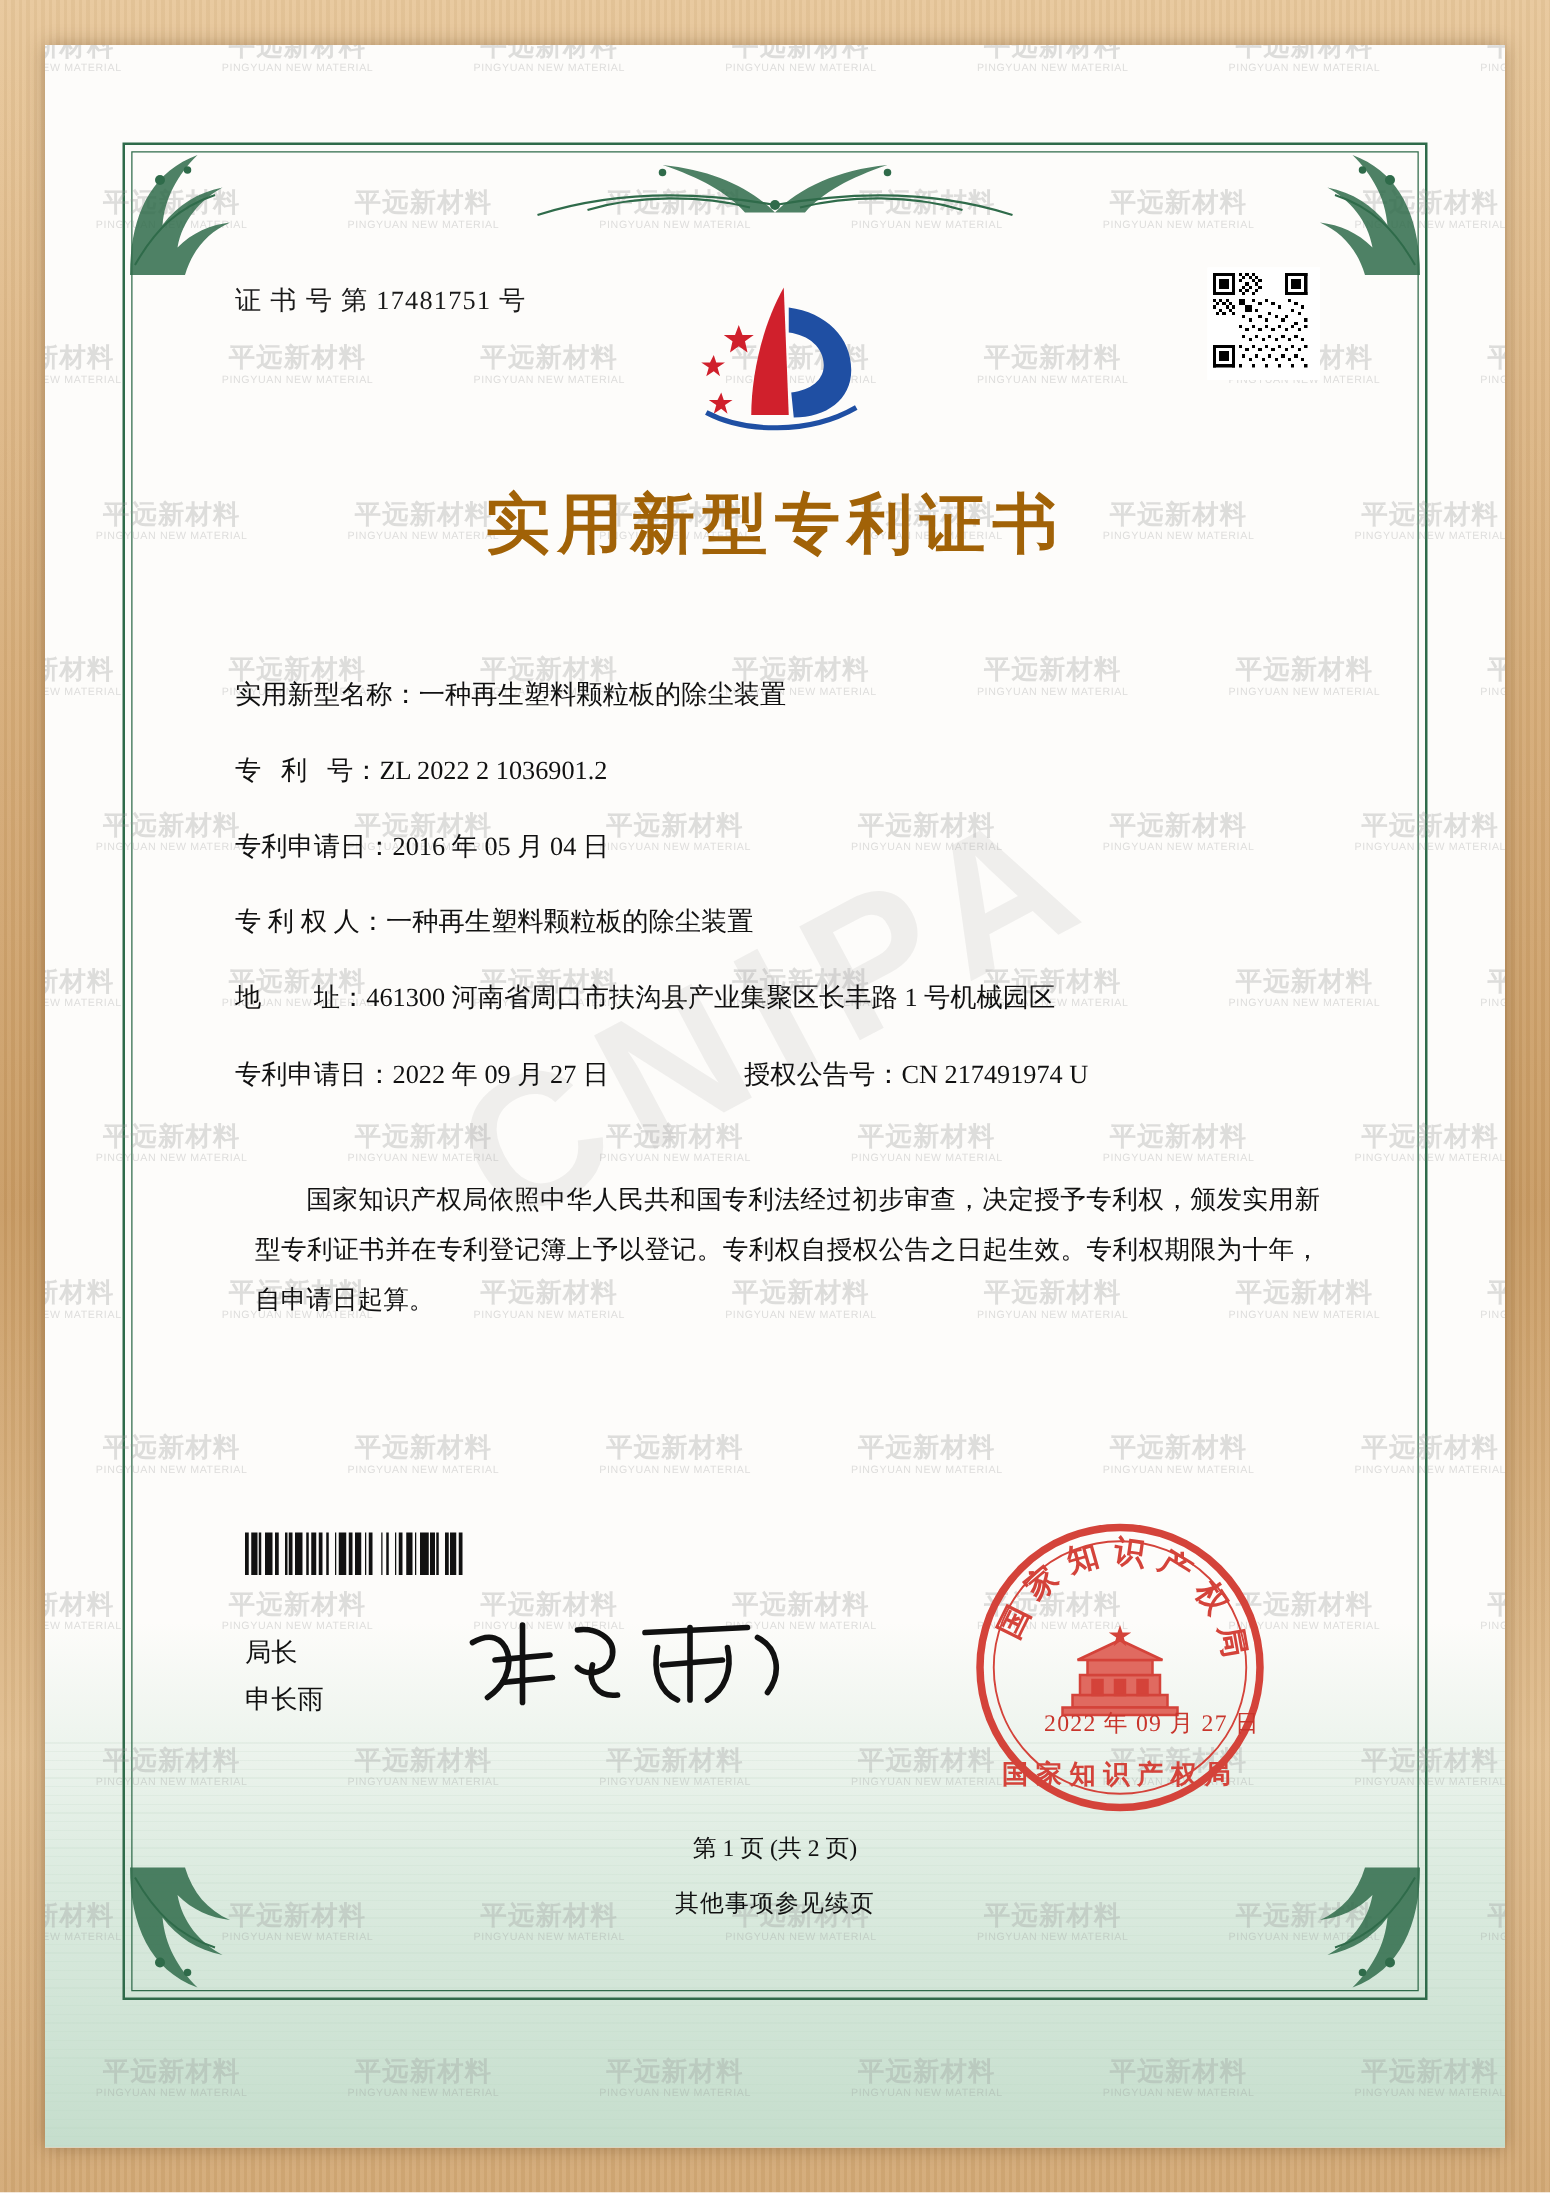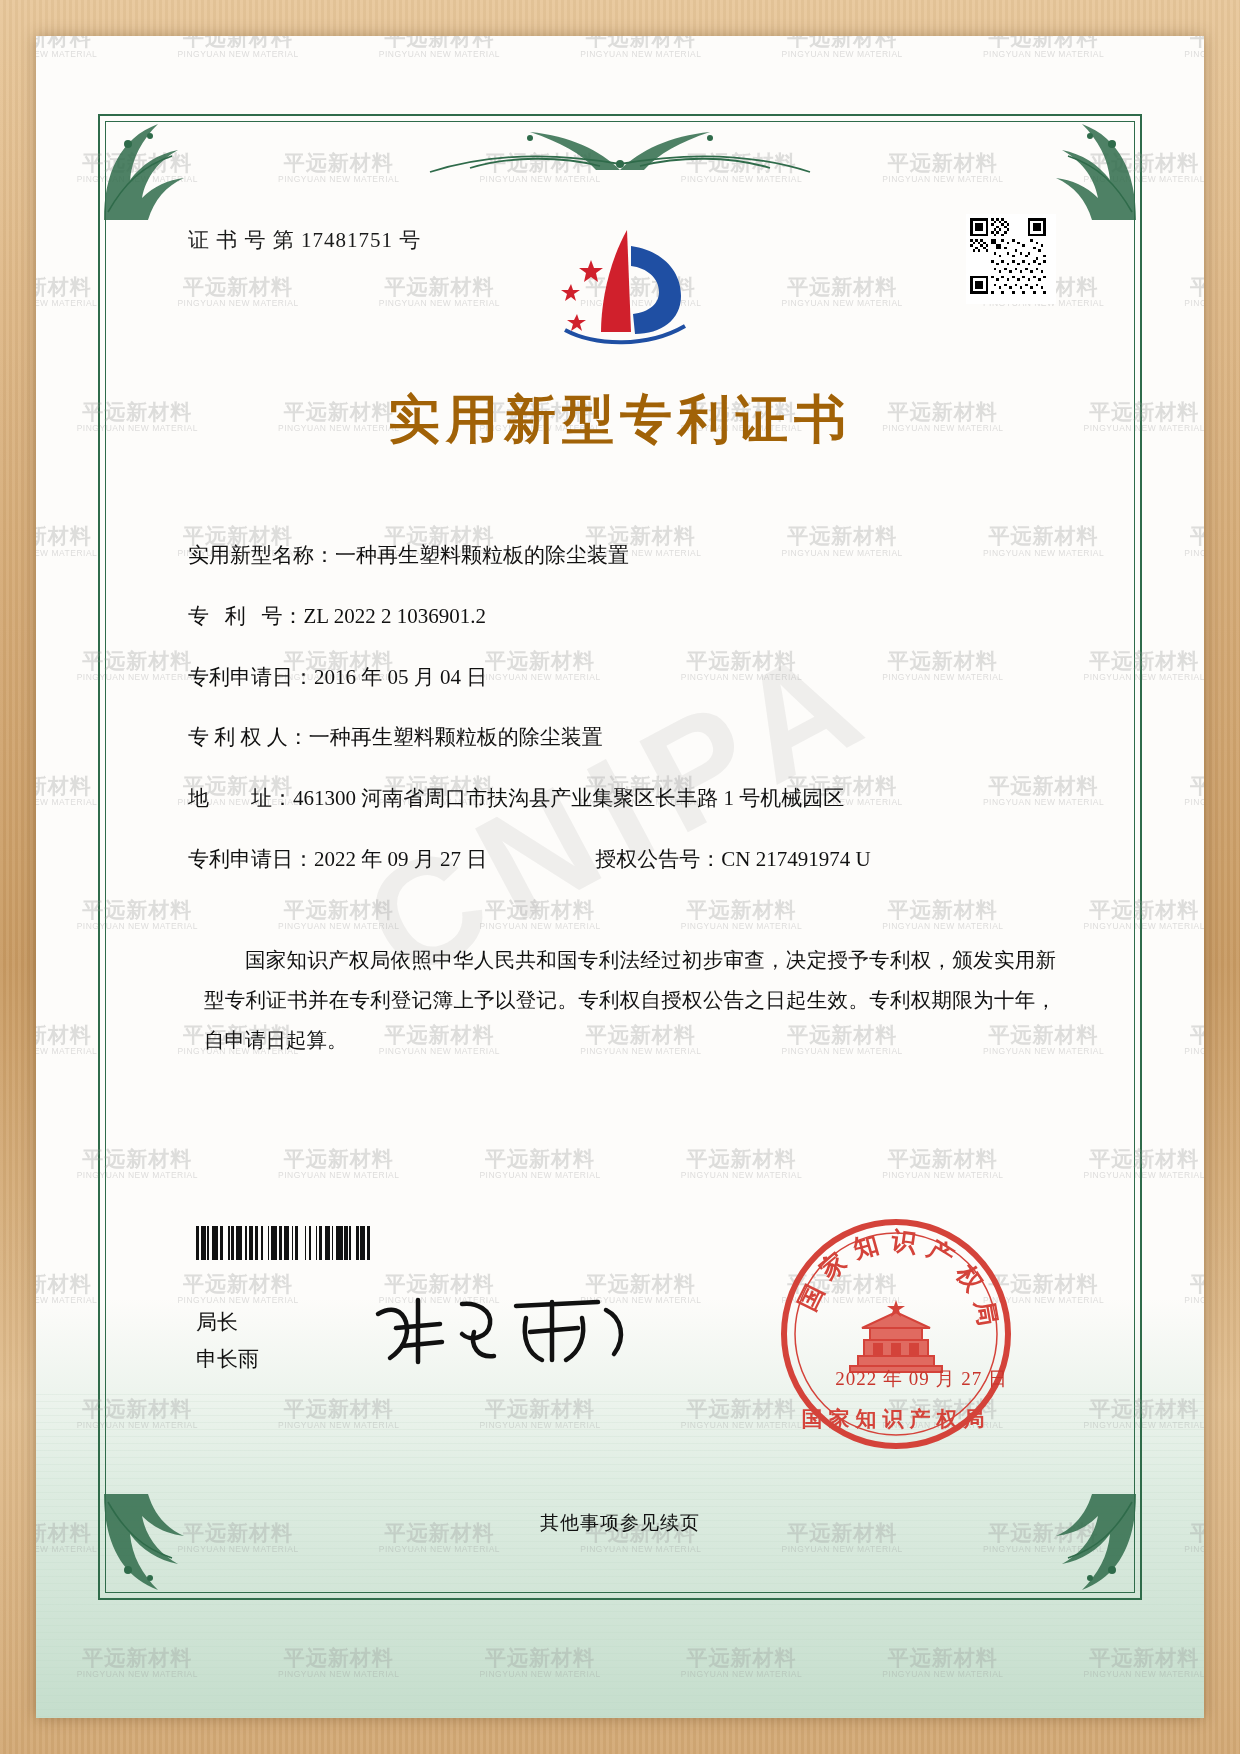--- a/index.html
+++ b/index.html
@@ -878,16 +878,17 @@
           <rect x="132" y="128" width="8" height="12" fill="#d4433a"></rect>
           <rect x="72" y="150" width="92" height="6"></rect>
         </g>
         <g fill="#d4433a">
           <polygon points="118,84 120,90 127,90 121,94 123,101 118,97 113,101 115,94 109,90 116,90"></polygon>
         </g>
       </svg>
     </div>
     <div class="seal-date">2022 年 09 月 27 日</div>
 
+    <div class="page-no">第 1 页 (共 2 页)</div>
   </div>
 </div>
 
 <div class="footer-note" style="position:absolute;z-index:6;">其他事项参见续页</div>
 
 </body></html>

